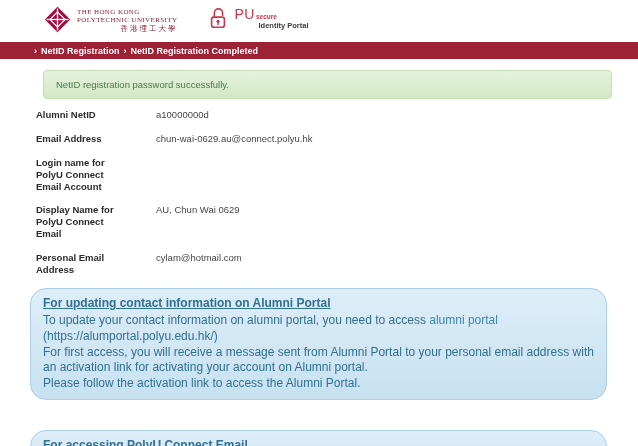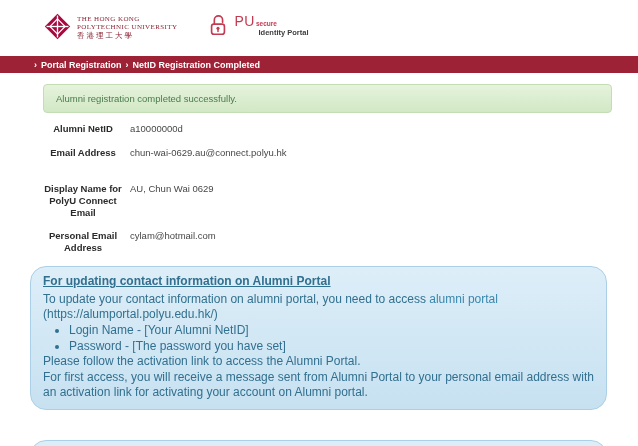--- a/index.html
+++ b/index.html
@@ -15,31 +15,31 @@
   html,body{width:638px;}
   body{
     height:446px;
     background:#ffffff;
     font-family:"Liberation Sans", sans-serif;
     overflow:hidden;
     position:relative;
   }
   
   .header{
-    height:56px;
+    height:42px;
     display:flex;
     align-items:center;
     padding-left:44px;
     gap:30px;
     background:#fff;
   }
   .polyu-logo{display:flex;align-items:center;gap:6px;}
   .polyu-text{font-family:"Liberation Serif", serif;color:#8b2535;line-height:1.05;}
   .polyu-text .en{font-size:7px;letter-spacing:.4px;text-transform:uppercase;}
-  .polyu-text .cn{font-size:7.5px;letter-spacing:2px;margin-top:1px;}
+  .polyu-text .cn{font-size:7.5px;letter-spacing:2px;margin-top:1px;text-align:right;}
   .pusecure{display:flex;gap:5px;}
   .pu-wordmark{line-height:1;}
   .pu-row{display:flex;align-items:baseline;}
   .pu-big{font-size:14px;color:var(--pu-red);letter-spacing:.5px;}
   .pu-small{font-size:6.5px;color:var(--pu-red);font-weight:bold;margin-left:1px;}
   .pu-sub{font-size:7.5px;font-weight:bold;color:#3c3c3c;margin-top:1px;margin-left:24px;}
   
   .breadcrumb{
     height:17px;
     background:var(--brand);
@@ -58,22 +58,22 @@
     background:linear-gradient(var(--success-bg-top), var(--success-bg-bottom));
     border:1px solid var(--success-border);
     border-radius:4px;
     padding:8px 12px;
     color:var(--success-text);
     font-size:9.5px;
   }
   
   .fields{margin:10px 26px 0 36px;}
   .field-row{display:flex;margin-bottom:12px;font-size:9.5px;line-height:1.25;}
-  .field-label{width:94px;flex:0 0 94px;font-weight:bold;color:var(--text-dark);text-align:center;}
-  .field-value{color:var(--text-value);}
+  .field-label{width:94px;flex:0 0 94px;font-weight:bold;color:var(--text-dark);}
+  .field-value{color:var(--text-value);margin-left:26px;}
   
   .info-box{
     margin:0 31px 0 30px;
     background:linear-gradient(var(--info-bg-top), var(--info-bg-bottom));
     border:1px solid var(--info-border);
     border-radius:16px;
     padding:7px 12px 8px;
     color:var(--info-text);
     font-size:12px;
     line-height:1.3;
@@ -125,61 +125,58 @@
         <span class="pu-big">PU</span>
         <span class="pu-small">secure</span>
       </span>
       <div class="pu-sub">Identity Portal</div>
     </span>
   </div>
 </div>
 
 <div class="breadcrumb">
   <span class="sep">›</span>
-  <span>Portal Registration</span>
+  <span>NetID Registration</span>
   <span class="sep">›</span>
   <span>NetID Registration Completed</span>
 </div>
 
 <div class="alert-success">
-  <span>Alumni registration completed successfully.</span>
+  <span>NetID registration password successfully.</span>
 </div>
 
 <div class="fields">
   <div class="field-row">
     <div class="field-label">Alumni NetID</div>
     <div class="field-value">a10000000d</div>
   </div>
   <div class="field-row">
     <div class="field-label">Email Address</div>
     <div class="field-value">chun-wai-0629.au@connect.polyu.hk</div>
   </div>
   <div class="field-row">
+    <div class="field-label">Login name for PolyU Connect Email Account</div>
   </div>
   <div class="field-row">
     <div class="field-label">Display Name for PolyU Connect Email</div>
     <div class="field-value">AU, Chun Wai 0629</div>
   </div>
   <div class="field-row">
     <div class="field-label">Personal Email Address</div>
     <div class="field-value">cylam@hotmail.com</div>
   </div>
 </div>
 
 <div class="info-box">
   <span class="info-title">For updating contact information on Alumni Portal</span>
   <div>
     <span>To update your contact information on alumni portal, you need to access </span><span class="link">alumni portal</span><span> (https://alumportal.polyu.edu.hk/)</span>
   </div>
-  <ul>
-    <li>Login Name - [Your Alumni NetID]</li>
-    <li>Password - [The password you have set]</li>
-  </ul>
+  <div>For first access, you will receive a message sent from Alumni Portal to your personal email address with an activation link for activating your account on Alumni portal.</div>
   <div>Please follow the activation link to access the Alumni Portal.</div>
-  <div>For first access, you will receive a message sent from Alumni Portal to your personal email address with an activation link for activating your account on Alumni portal.</div>
 </div>
 
 <div class="info-box">
   <span class="info-title">For accessing PolyU Connect Email</span>
   <div>
     <span>To access PolyU Connect email account hosted on Microsoft O365 via </span><span class="bold-url">https://outlook.com/connect.polyu.hk.</span>
   </div>
   
 </div>
 

